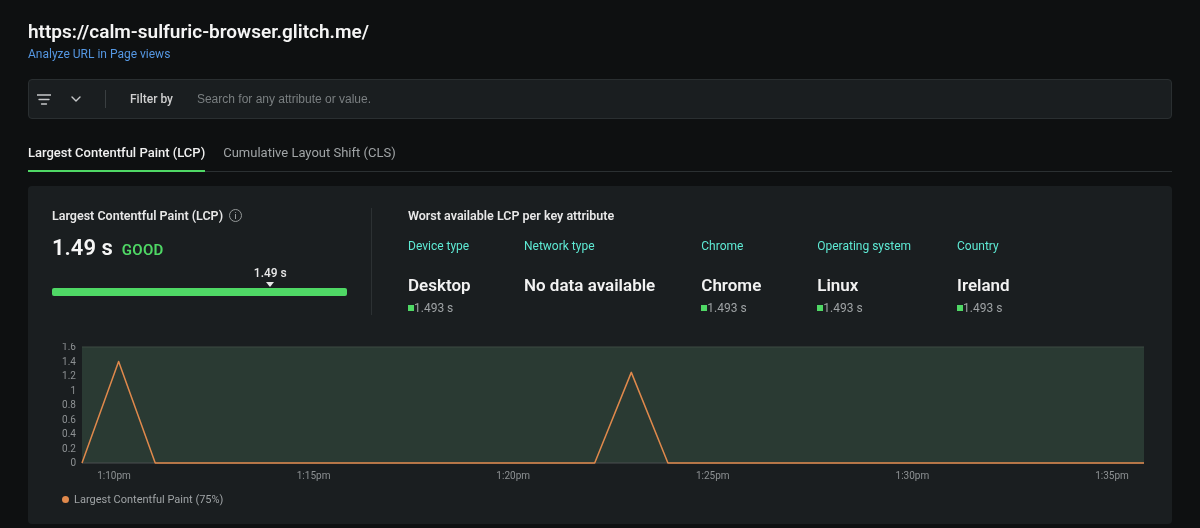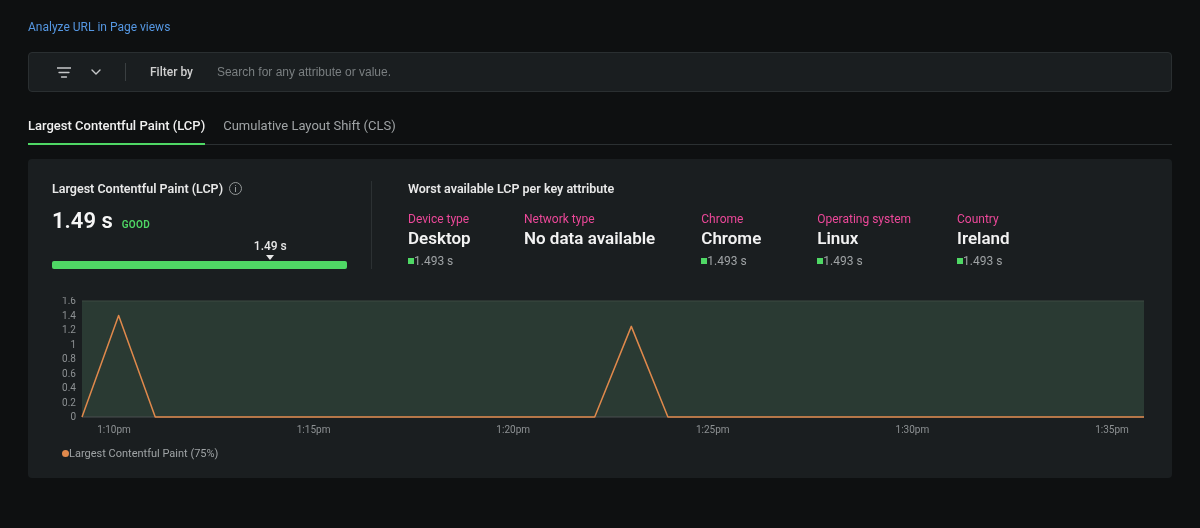--- a/index.html
+++ b/index.html
@@ -25,21 +25,21 @@
     cursor: pointer;
   }
   .filter-bar {
     margin-top: 18px;
     background: #1a1e20;
     border: 1px solid #2a2f31;
     border-radius: 4px;
     height: 40px;
     display: flex;
     align-items: center;
-    padding: 0 28px;
+    padding: 0 8px;
     gap: 20px;
   }
   .filter-icon svg { display: block; }
   .chevron-icon svg { display: block; }
   .filter-divider {
     width: 1px;
     height: 18px;
     background: #3a3f41;
     margin: 0 4px;
   }
@@ -126,21 +126,21 @@
     align-items: baseline;
     gap: 9px;
     margin-top: 12px;
   }
   .metric-value {
     font-size: 22px;
     font-weight: 600;
     color: #f6f6f6;
   }
   .metric-grade {
-    font-size: 10px;
+    font-size: 15px;
     font-weight: 600;
     letter-spacing: 0.3px;
   }
   .grade-good { color: #4fd865; }
   .slider-wrap {
     margin-top: 28px;
     position: relative;
   }
   .slider-track {
     height: 8px;
@@ -170,22 +170,22 @@
   .worst-title {
     font-size: 12.5px;
     font-weight: 600;
     color: #e8e8e8;
     margin-bottom: 16px;
   }
   .attr-row { display: flex; gap: 46px; }
   .attr-block { min-width: 70px; }
   .attr-label {
     font-size: 12px;
-    color: #ec4899;
-    margin-bottom: 2px;
+    color: #5eead4;
+    margin-bottom: 22px;
   }
   .attr-value {
     font-size: 17px;
     font-weight: 600;
     color: #f2f2f2;
     margin-bottom: 6px;
   }
   .attr-sub {
     font-size: 12px;
     color: #9fa3a5;
@@ -211,32 +211,34 @@
     font-size: 10px;
     fill: #8d9193;
     text-anchor: middle;
   }
   .legend {
     margin-top: 10px;
     font-size: 11px;
     color: #9fa3a5;
     display: flex;
     align-items: center;
+    gap: 5px;
     margin-left: 10px;
   }
   .legend-dot {
     width: 7px; height: 7px;
     border-radius: 50%;
     background: #e0894c;
   }
 </style>
 </head>
 <body>
 
 <div class="page">
+  <div class="page-title">https://calm-sulfuric-browser.glitch.me/</div>
   <div class="page-sublink">Analyze URL in Page views</div>
 
   <div class="filter-bar">
     <span class="filter-icon">
       <svg width="14" height="11" viewBox="0 0 14 11">
           <path d="M0 1 H14 M2 5.5 H12 M4.5 10 H9.5" stroke="#c6c8c9" stroke-width="1.3" stroke-linecap="round"></path>
         </svg>
     </span>
     <span class="chevron-icon">
       <svg width="10" height="6" viewBox="0 0 10 6">

